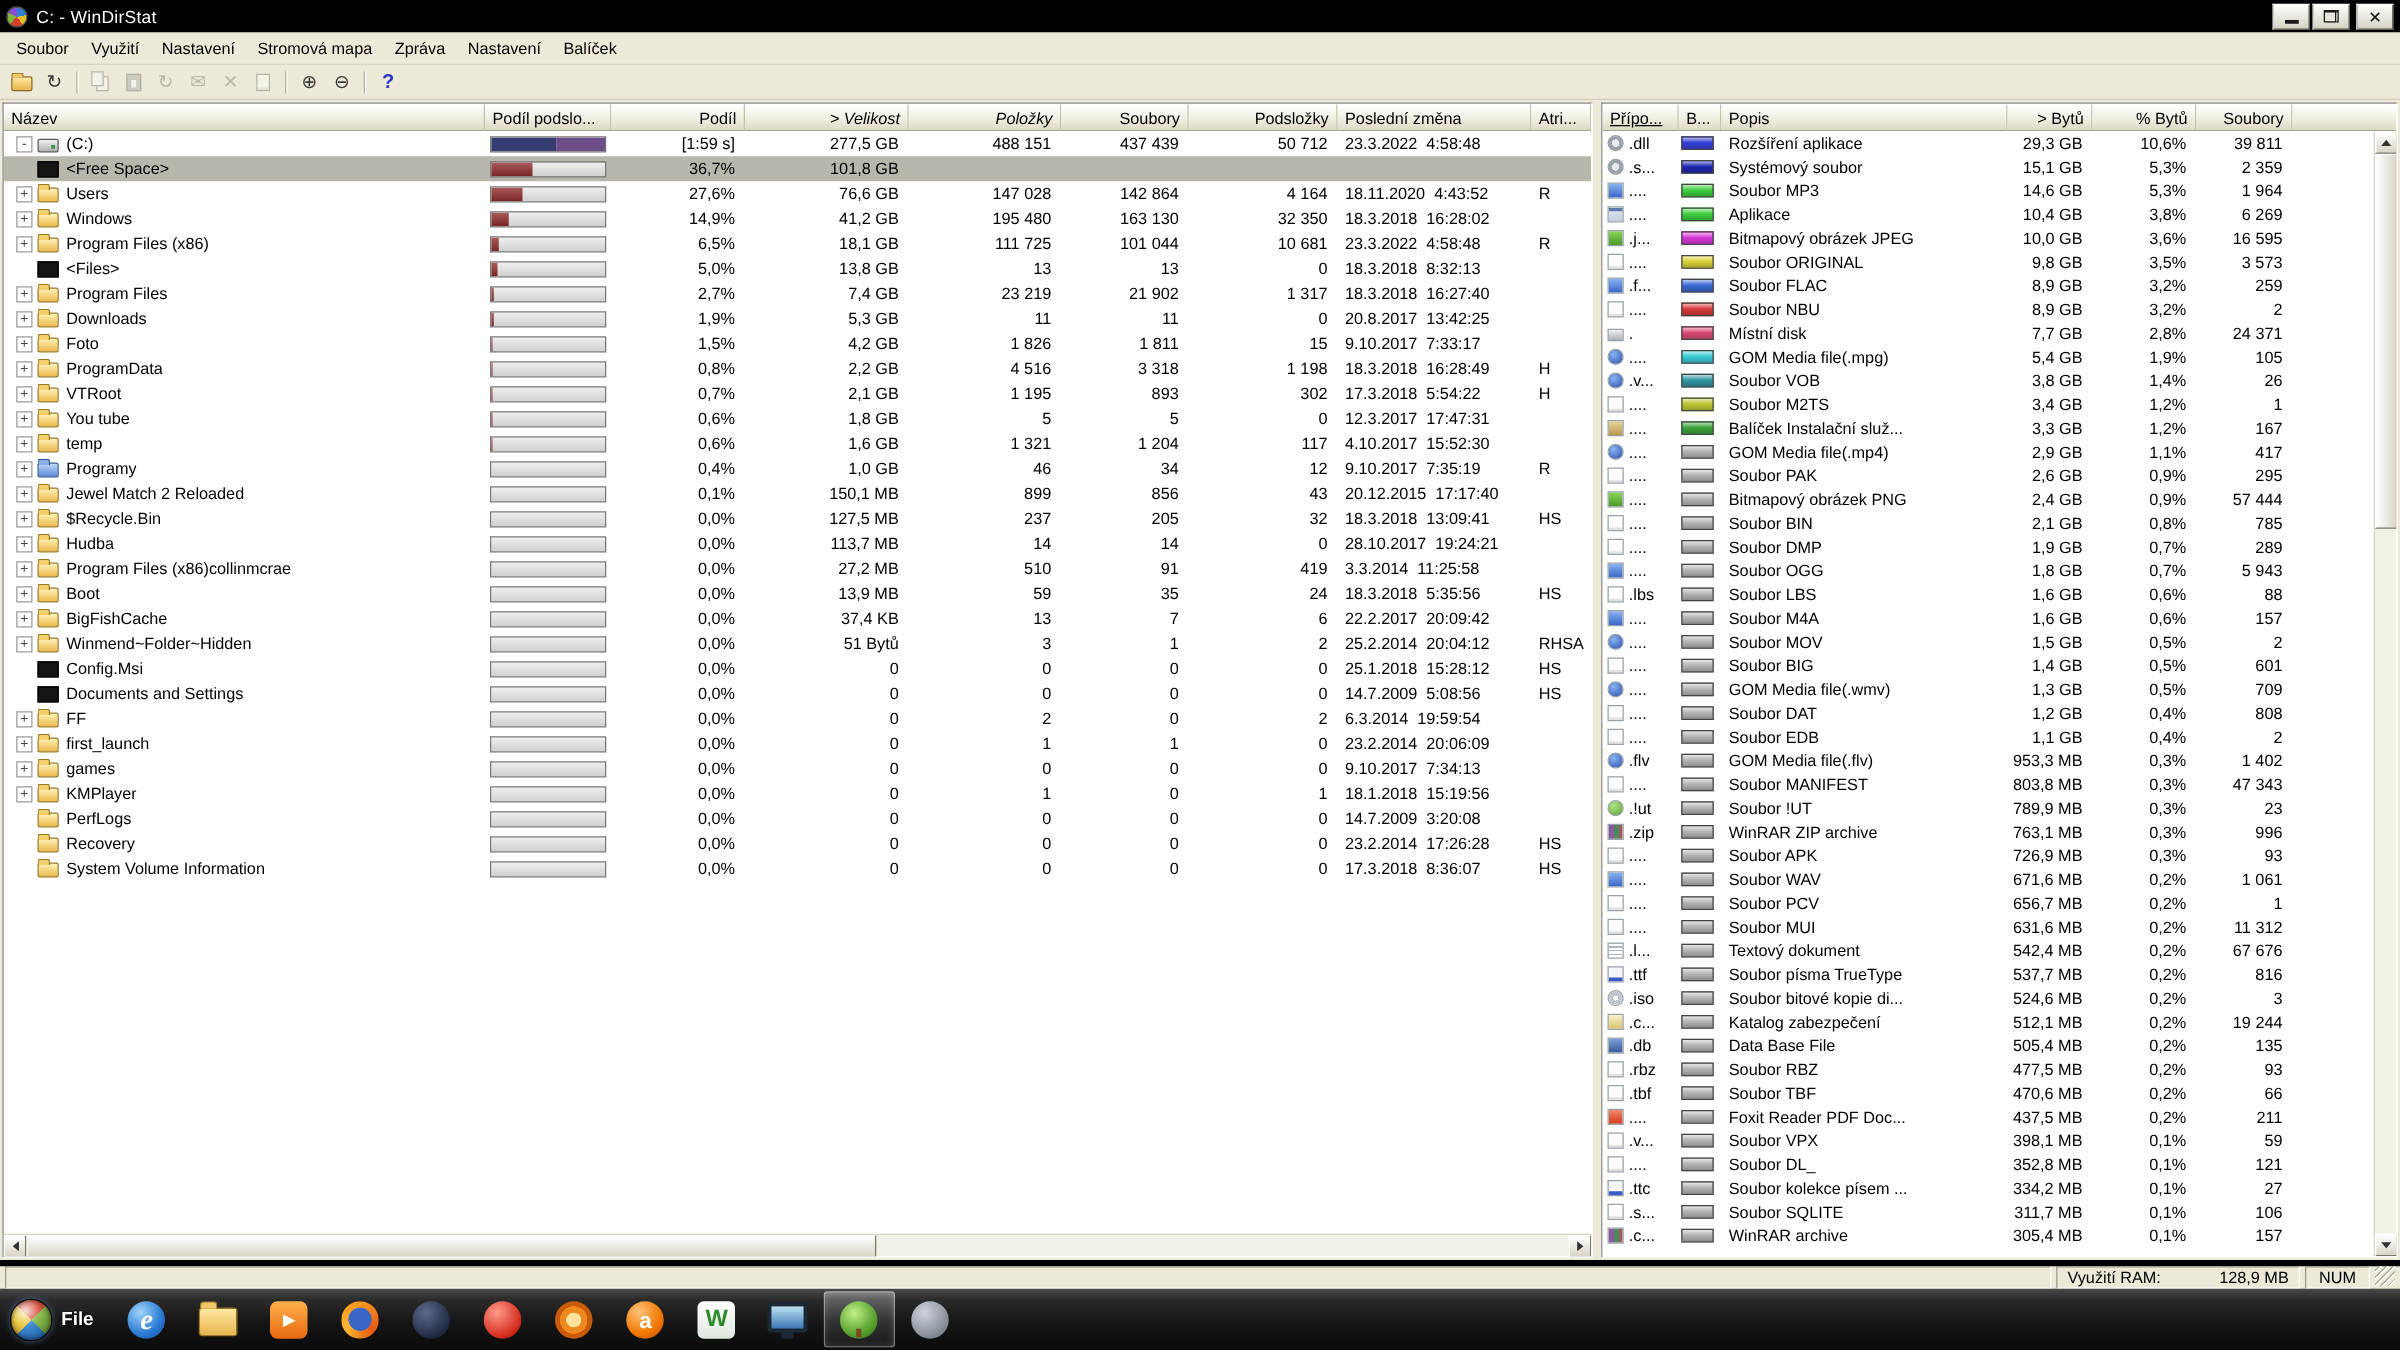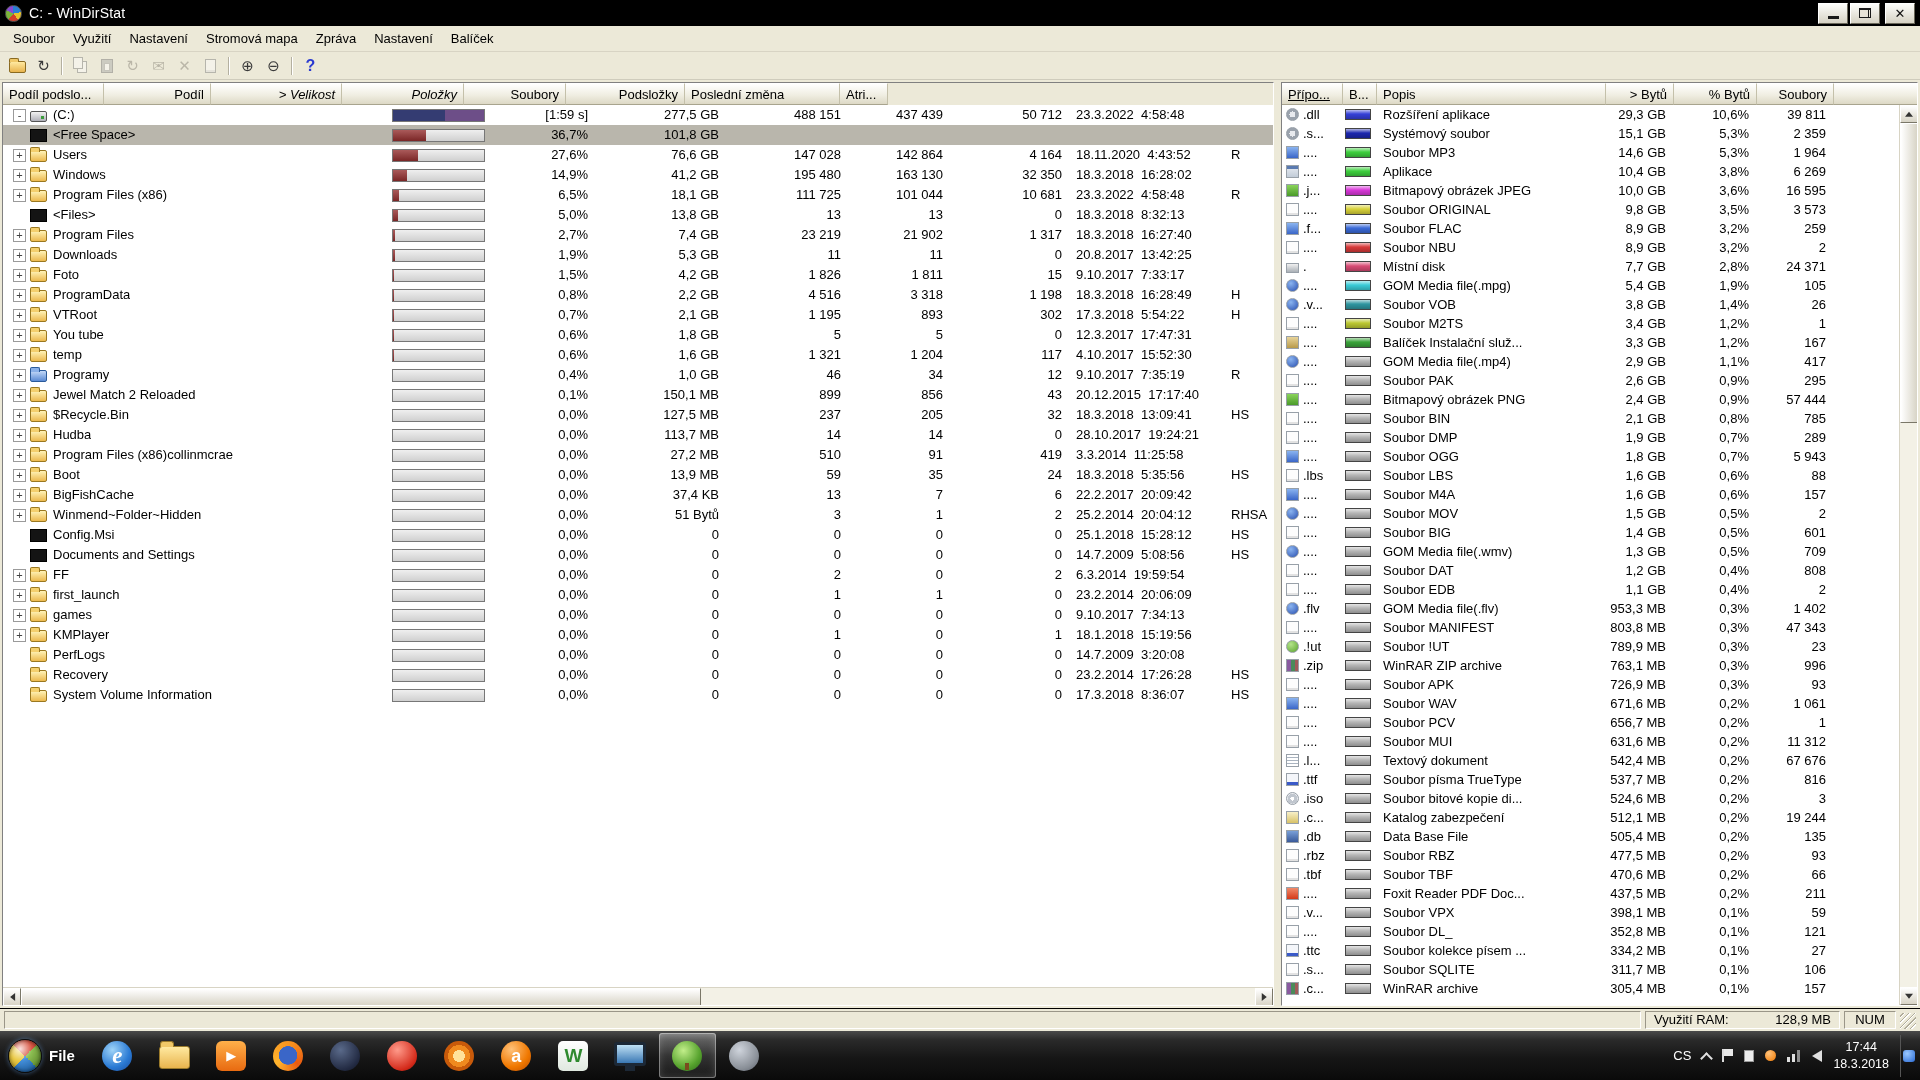--- a/index.html
+++ b/index.html
@@ -116,21 +116,21 @@
   .hthumb{width:680px;height:18px;flex:0 0 auto;background:linear-gradient(#ffffff,#d8d4c6);border:1px solid;border-color:#fff #7a7768 #7a7768 #fff;}
   .vthumb{height:300px;width:18px;flex:0 0 auto;background:linear-gradient(90deg,#ffffff,#d8d4c6);border:1px solid;border-color:#fff #7a7768 #7a7768 #fff;}
   .sb-spacer{flex:1 1 auto;}
   .arr{position:absolute;width:0;height:0;left:50%;top:50%;}
   .arr-l{border:4px solid transparent;border-right:5px solid #333;transform:translate(-65%,-50%);}
   .arr-r{border:4px solid transparent;border-left:5px solid #333;transform:translate(-25%,-50%);}
   .arr-u{border:4px solid transparent;border-bottom:5px solid #333;transform:translate(-50%,-70%);}
   .arr-d{border:4px solid transparent;border-top:5px solid #333;transform:translate(-50%,-25%);}
 
   
-  .statusbar{height:23px;flex:0 0 auto;background:#ece9d8;display:flex;align-items:center;gap:4px;padding:2px 4px;font-size:13px;border-top:1px solid #000000;}
+  .statusbar{height:23px;flex:0 0 auto;background:#ece9d8;display:flex;align-items:center;gap:4px;padding:2px 4px;font-size:13px;border-top:5px solid #000000;}
   .pane{height:18px;line-height:16px;border:1px solid;border-color:#9a9688 #fff #fff #9a9688;padding:0 8px;}
   .main-pane{flex:1 1 auto;}
   .ram-pane{width:195px;display:flex;justify-content:space-between;flex:0 0 auto;}
   .num-pane{width:52px;text-align:center;flex:0 0 auto;}
   .grip{width:16px;height:16px;flex:0 0 auto;align-self:flex-end;
     background:repeating-linear-gradient(135deg,transparent 0 2px,#b0ac9a 2px 3px,#fff 3px 4px);}
 
   
   .taskbar{position:absolute;left:0;right:0;bottom:0;height:49px;display:flex;align-items:center;padding:0 2px;
     background:linear-gradient(#4a4a4a,#2a2a2a 18%,#161616 55%,#0a0a0a);}
@@ -251,20 +251,21 @@
         </span>
         <span class="tb-sep"></span>
         <span class="tb-btn accent">
           <span class="tb-ic kind-glyph">?</span>
         </span>
       </div>
 
     <div class="main">
       <div class="panel left">
         <div class="theader" id="lheader">
+            <div class="hcell l" style="width: 385px;">Název</div>
             <div class="hcell l" style="width: 101px;">Podíl podslo...</div>
             <div class="hcell r" style="width: 107px;">Podíl</div>
             <div class="hcell r" style="width: 131px; font-style: italic;">&gt; Velikost</div>
             <div class="hcell r" style="width: 122px; font-style: italic;">Položky</div>
             <div class="hcell r" style="width: 102px;">Soubory</div>
             <div class="hcell r" style="width: 119px;">Podsložky</div>
             <div class="hcell l" style="width: 155px;">Poslední změna</div>
             <div class="hcell l" style="width: 48px;">Atri...</div>
           </div>
         <div class="rows" id="lrows">
@@ -440,34 +441,14 @@
         <div class="task-btn">
           <div class="ti monitor"></div>
         </div>
         <div class="task-btn active">
           <div class="ti wds"></div>
         </div>
         <div class="task-btn">
           <div class="ti gray"></div>
         </div>
       </div>
-    <div class="tray">
-      <span class="lang">CS</span>
-      <span class="tray-ic chev"></span>
-      <span class="tray-ic flagic"></span>
-      <span class="tray-ic pageic"></span>
-      <span class="tray-ic dotic"></span>
-      <span class="tray-ic netic">
-          <i></i>
-          <i></i>
-          <i></i>
-        </span>
-      <span class="tray-ic volic"></span>
-      <div class="clock">
-        <div>17:44</div>
-        <div>18.3.2018</div>
-      </div>
-      <span class="show-desktop">
-          <span class="blue-chip"></span>
-        </span>
-    </div>
   </div>
 </div>
 
 </body></html>

